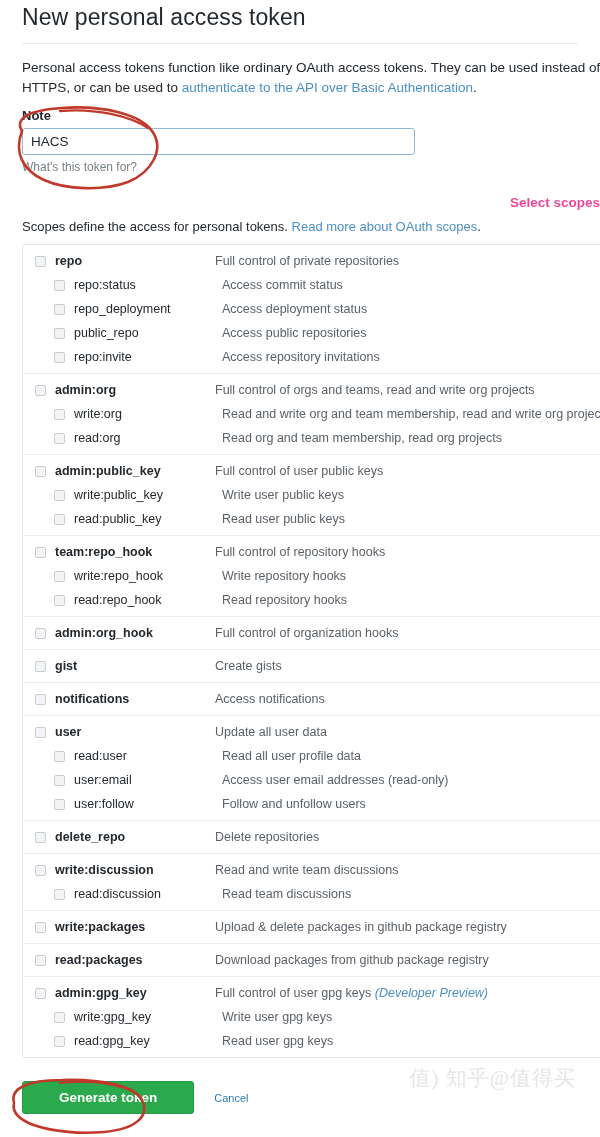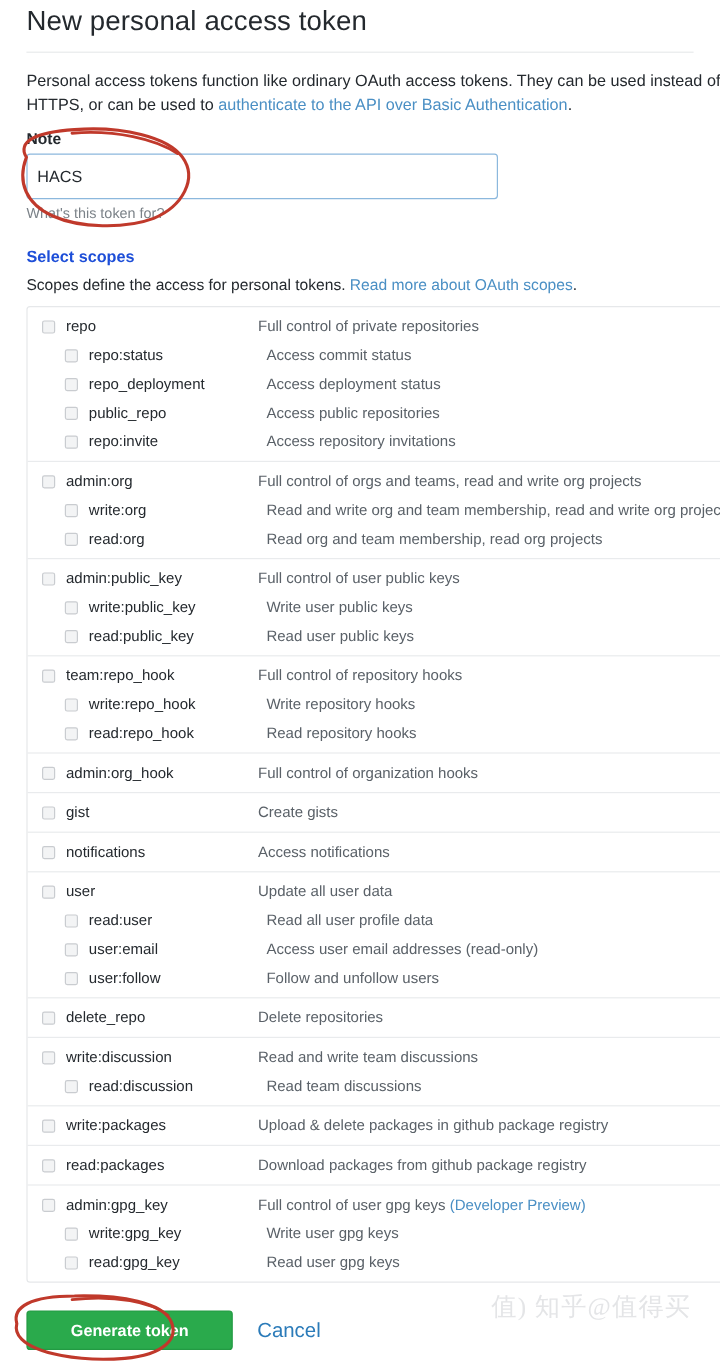--- a/index.html
+++ b/index.html
@@ -38,42 +38,43 @@
   .intro .l2 { display:block; }
   a.lnk { color:#4a8fc4; text-decoration:none; }
 
   .field-label {
     font-size:13px;
     font-weight:700;
     color:#24292e;
     margin:10px 0 5px 0;
   }
   .note-input {
-    width:393px; height:38px;
+    width:393px; height:27px;
     border:1px solid #8cb8dd;
     border-radius:3px;
     background:#fff;
     font-family:"Liberation Sans", sans-serif;
     font-size:13.5px;
     color:#24292e;
     padding:0 8px;
     outline:none;
     display:block;
   }
   .note-hint {
     font-size:12px;
     color:#7b8288;
     margin:5px 0 0 0;
   }
 
   .section-title {
     font-size:13.5px;
     font-weight:700;
-    color:#1d4ed8;
+    color:#ec4899;
     margin:21px 0 0 0;
+    text-align:right;
   }
   .section-sub {
     font-size:13px;
     color:#24292e;
     margin:9px 0 10px 0;
   }
 
   .scopes-box {
     border:1px solid #e6e8ea;
     border-radius:3px;
@@ -94,53 +95,53 @@
   .cbox {
     width:11px; height:11px;
     border:1px solid #c9ccd0;
     background:#f3f4f5;
     border-radius:2px;
     flex:0 0 auto;
     margin-right:9px;
   }
   .scope-name {
     font-size:12.5px;
-    font-weight:400;
+    font-weight:700;
     color:#24292e;
     width:160px;
     flex:0 0 auto;
     white-space:nowrap;
   }
   .scope-row.child .scope-name { font-weight:400; width:148px; }
   .scope-desc {
     font-size:12.5px;
     color:#5a6168;
     white-space:nowrap;
   }
-  .scope-desc .preview { color:#4a8fc4; }
+  .scope-desc .preview { color:#4a8fc4;font-style:italic; }
 
   .footer {
     display:flex;
     align-items:center;
     margin:23px 0 0 0;
   }
   .btn-generate {
     background:#2aaa4c;
     border:1px solid #239a43;
     border-radius:3px;
     color:#ffffff;
     font-family:"Liberation Sans", sans-serif;
     font-size:13.5px;
     font-weight:700;
     padding:8px 36px;
     cursor:pointer;
   }
   .btn-cancel {
     color:#2b7bb9;
-    font-size:17px;
+    font-size:11px;
     margin-left:20px;
     text-decoration:none;
     cursor:pointer;
   }
 
   .watermark {
     position:absolute;
     right:24px; bottom:22px;
     font-size:21px;
     color:#e4e5e7;

